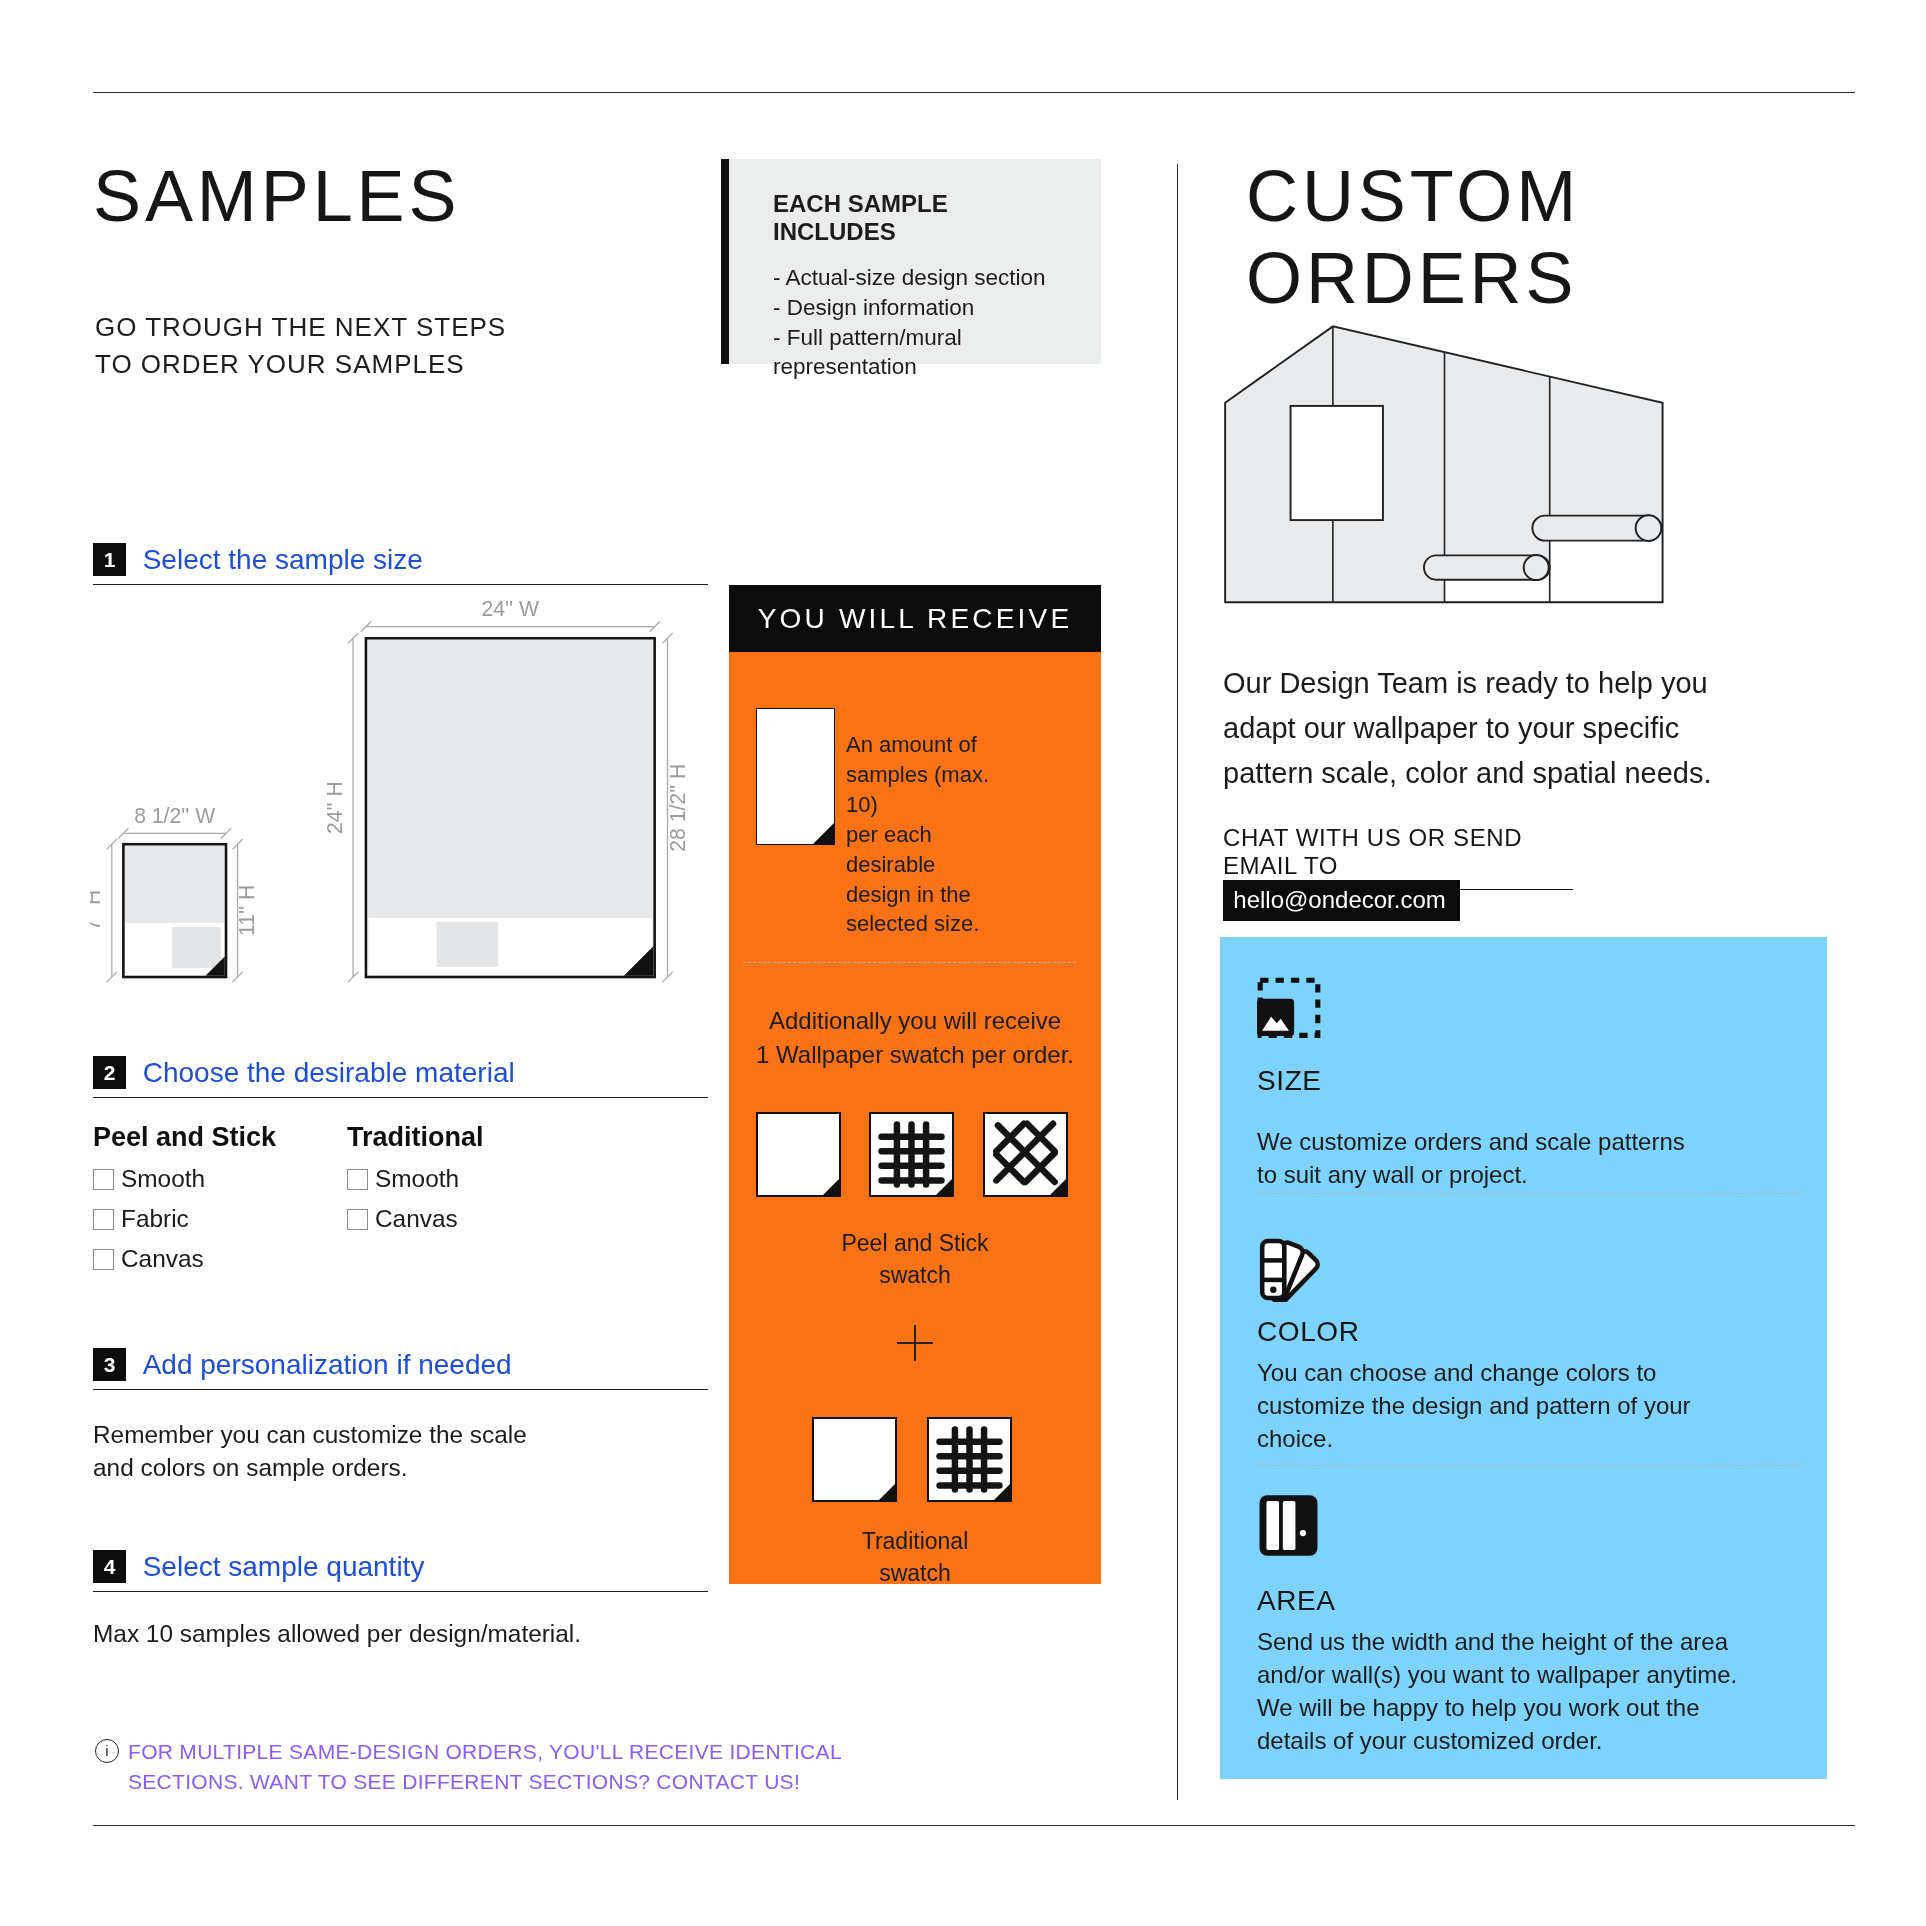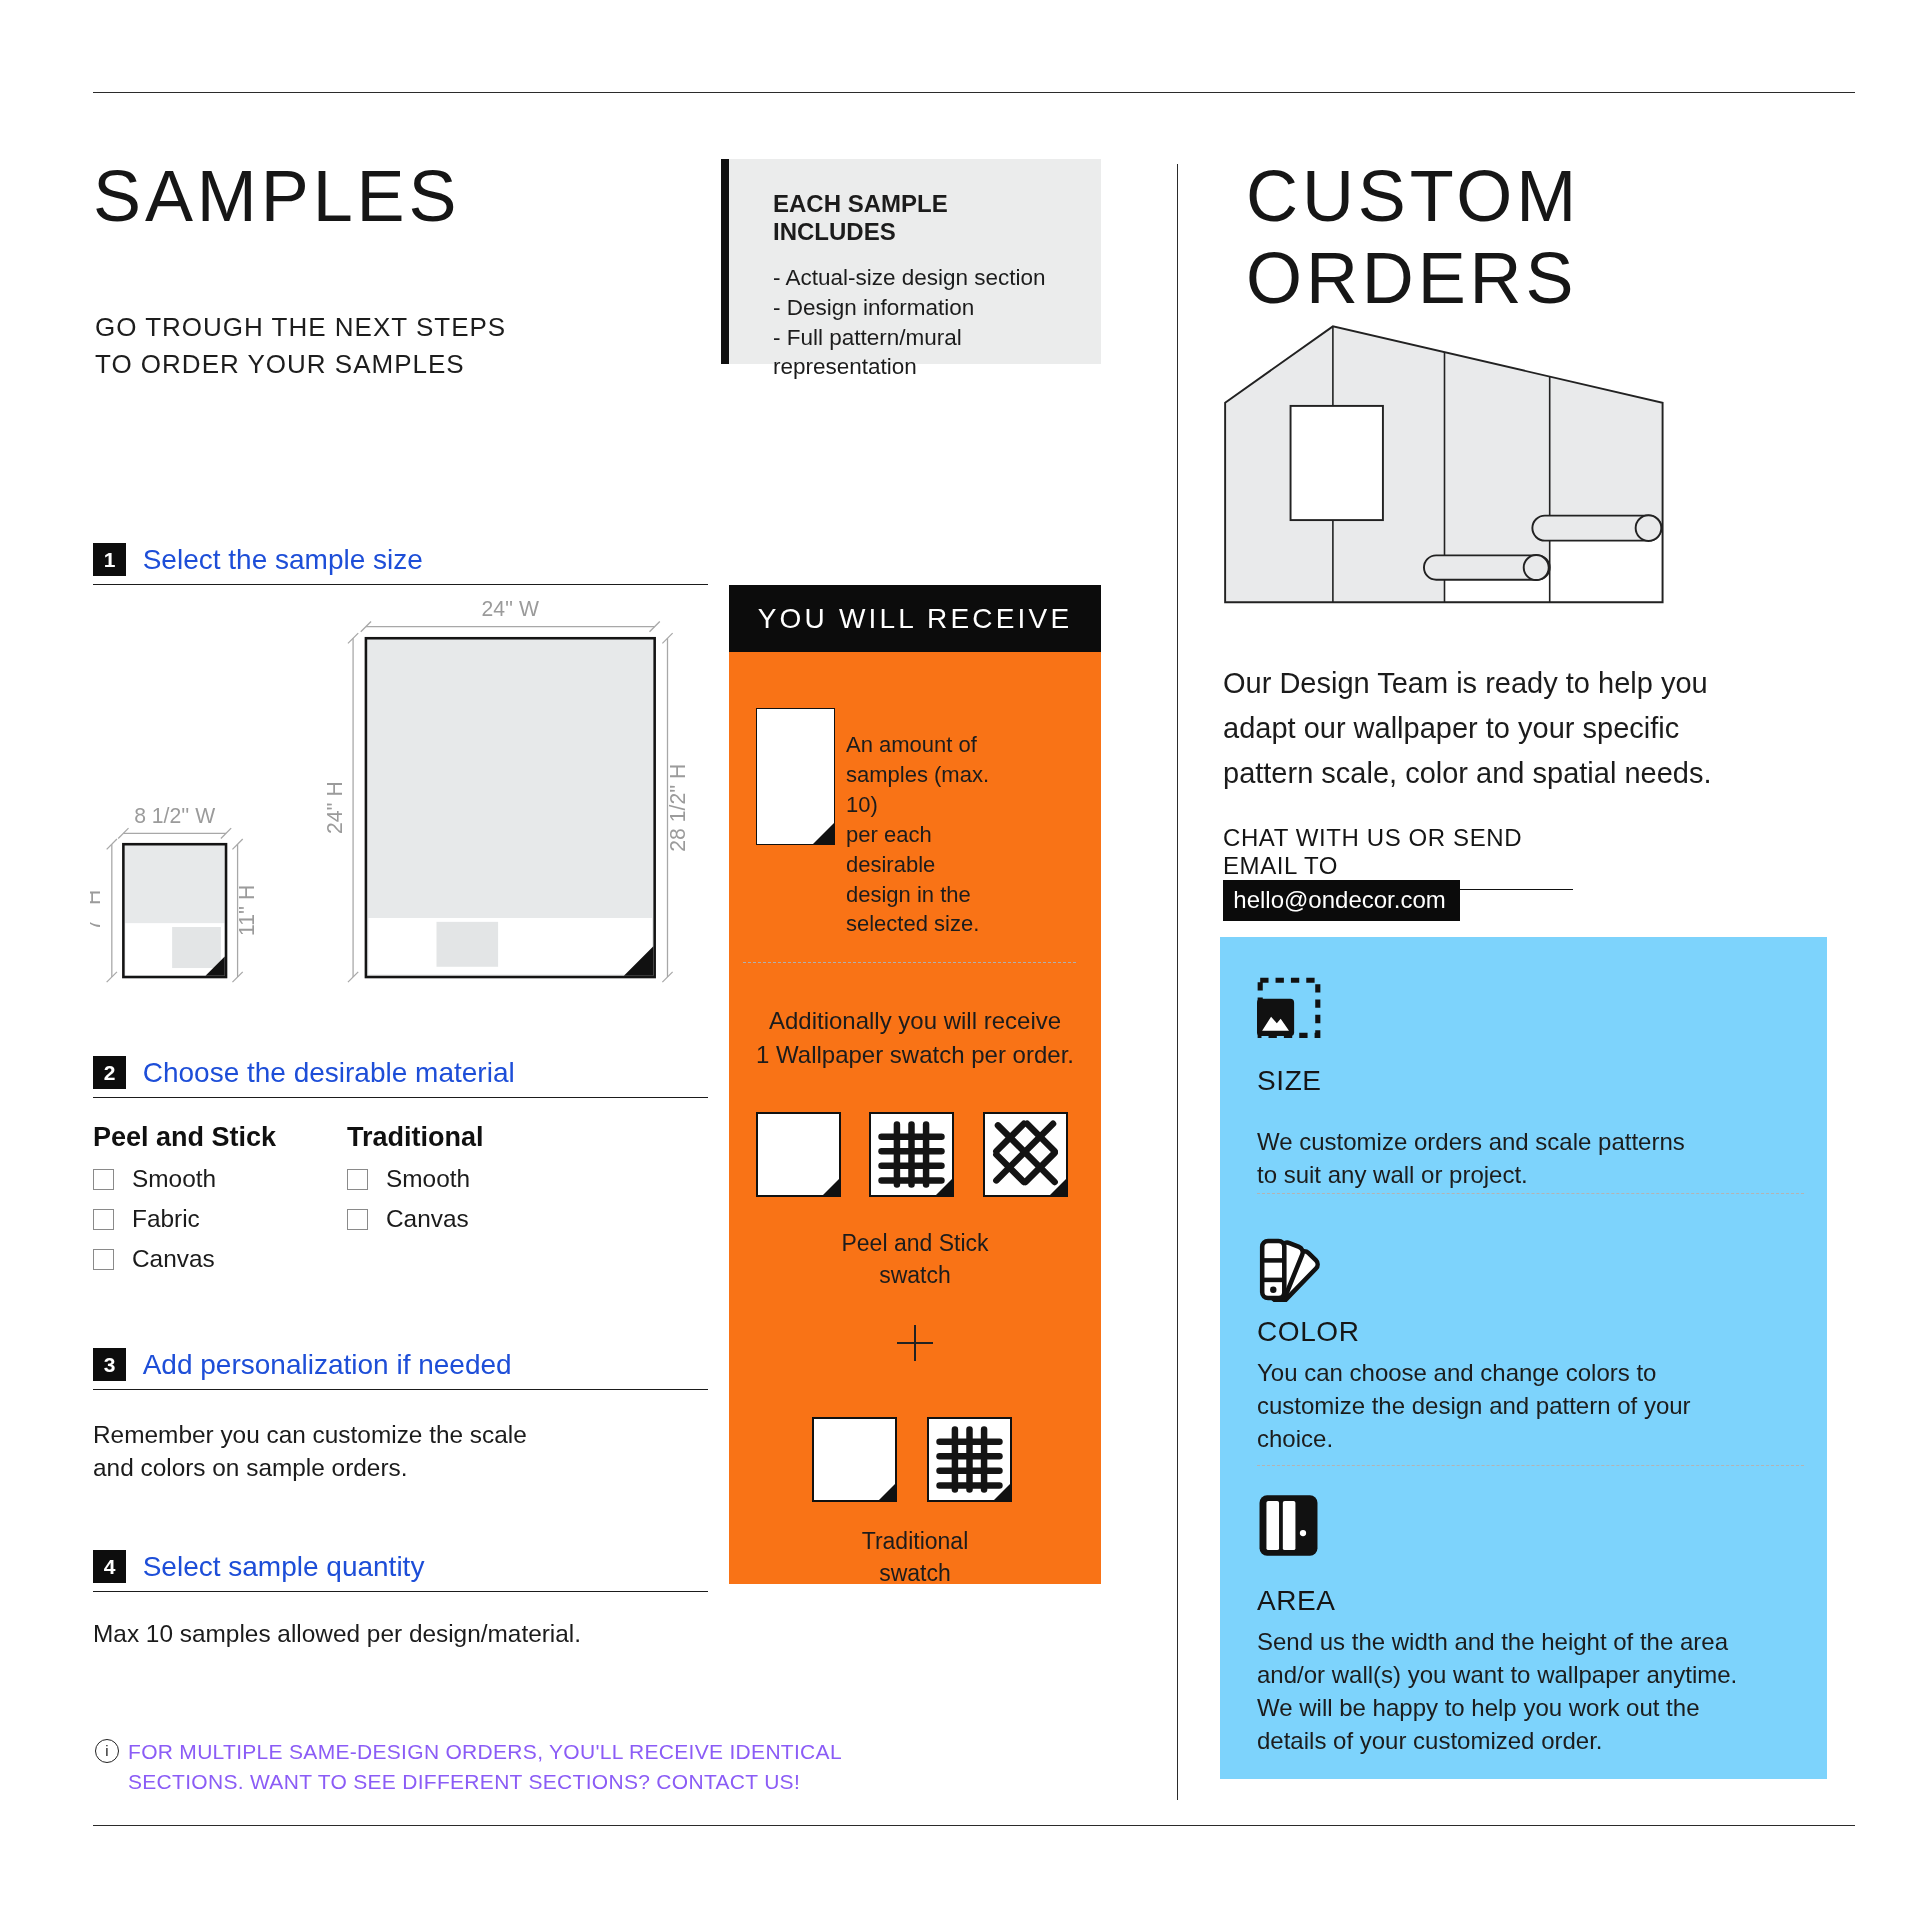--- a/index.html
+++ b/index.html
@@ -13,21 +13,21 @@
   
   .includes{position:absolute;left:721px;top:159px;width:380px;height:205px;background:#ebecec;border-left:8.3px solid #0f0f0f;box-sizing:border-box;padding:31px 26px 0 44px;}
   .includes .t{font-size:24px;font-weight:bold;margin-bottom:16.7px;}
   .includes .i{font-size:22.5px;line-height:1.33;white-space:pre-line;}
   
   .step{position:absolute;left:93px;width:615px;border-bottom:1.9px solid #1b1b1b;padding-bottom:7.7px;display:flex;align-items:center;gap:16.7px;}
   .badge{width:33px;height:33px;background:#0d0d0d;color:#fff;font-size:21px;font-weight:bold;display:flex;align-items:center;justify-content:center;flex:0 0 auto;}
   .steptitle{font-size:28px;color:#1d4ed8;}
   
   .mat-title{font-size:27px;font-weight:bold;color:#101010;}
-  .opt{position:absolute;display:flex;align-items:center;gap:18px;}
+  .opt{position:absolute;display:flex;align-items:center;gap:7px;}
   .cb{width:19px;height:19px;border:1.6px solid #8a8a8a;background:#fff;flex:0 0 auto;}
   .opt span.lbl{font-size:24.4px;color:#1b1b1b;}
   .body-text{font-size:24.4px;line-height:1.35;color:#1b1b1b;}
   
   .note-icon{position:absolute;width:22px;height:22px;border:1.9px solid #222;border-radius:50%;display:flex;align-items:center;justify-content:center;font-size:14.8px;color:#222;}
   .note{font-size:21px;line-height:1.45;letter-spacing:0.3px;color:#8b5cf6;}
   
   .receive-bar{position:absolute;left:729px;top:585px;width:372px;height:67px;background:#0c0c0c;color:#fff;display:flex;align-items:center;justify-content:center;font-size:28px;letter-spacing:3.2px;}
   .panel-mid{position:absolute;left:729px;top:652px;width:372px;height:932px;background:#f97316;}
   .sheet{position:absolute;left:27px;top:56px;width:77px;height:135px;background:#fff;border:1.9px solid #111;}

